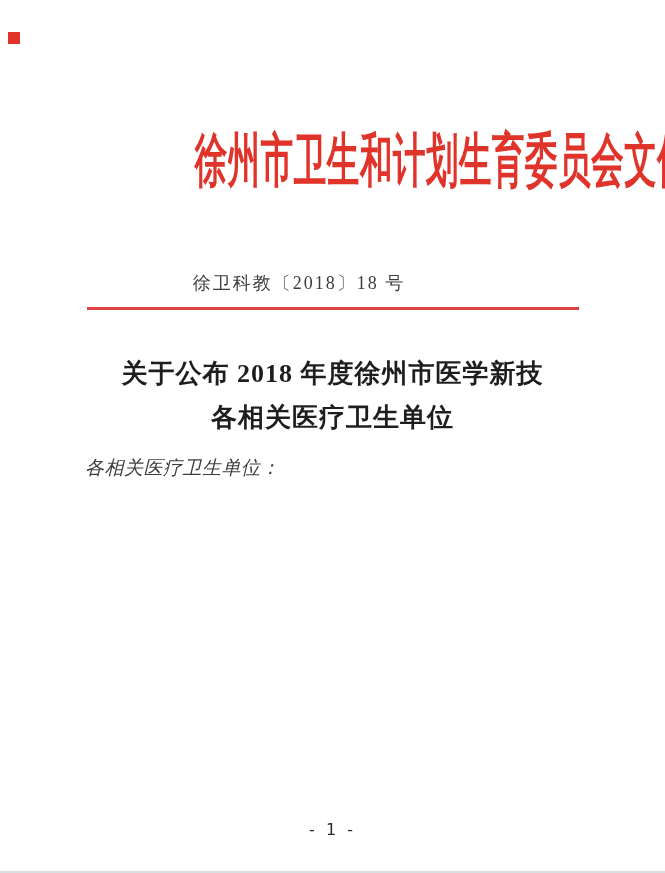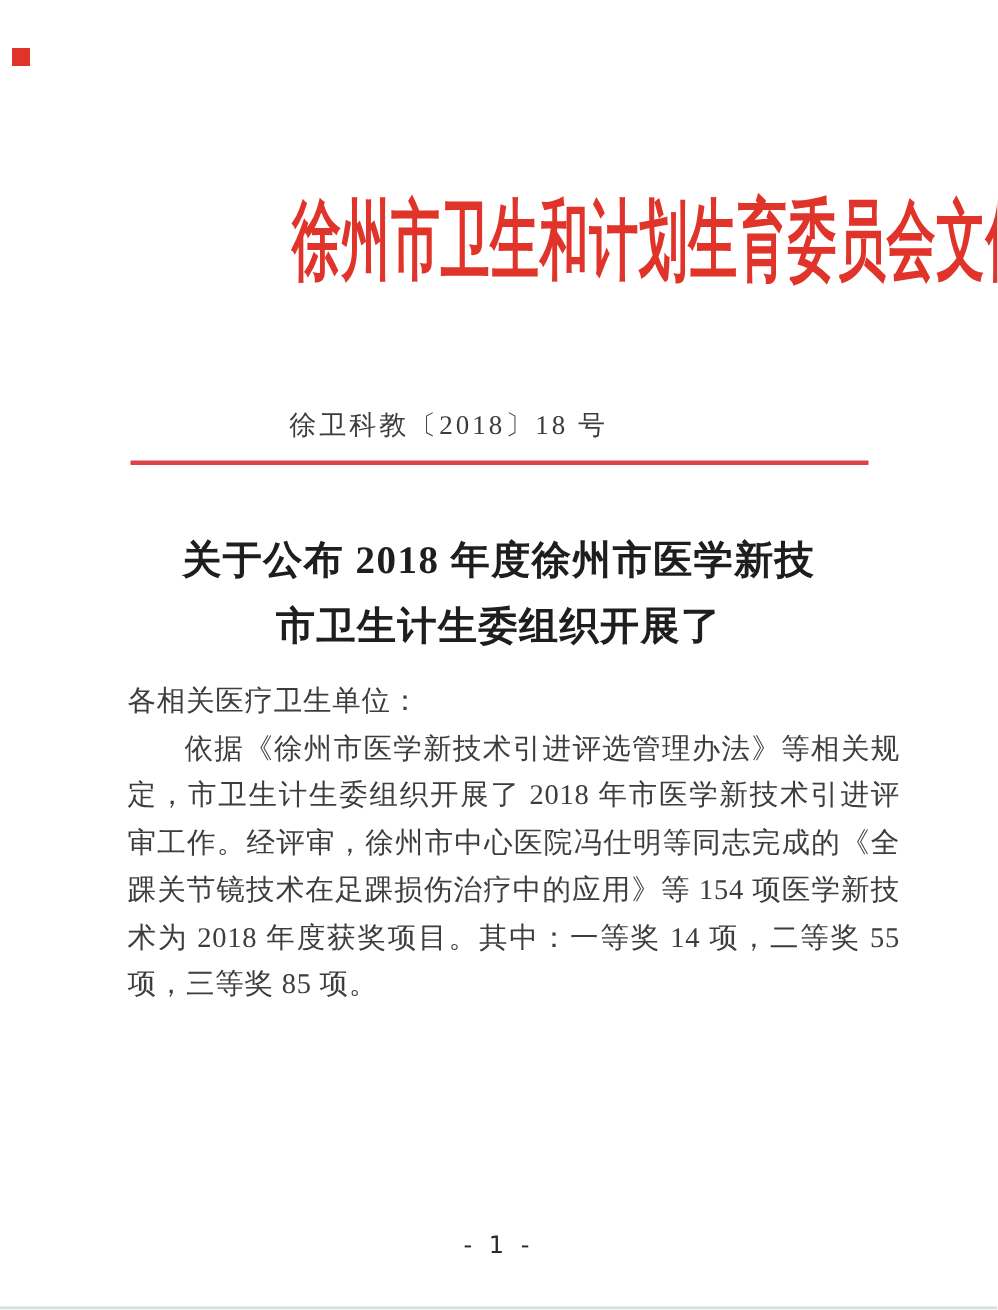--- a/index.html
+++ b/index.html
@@ -75,20 +75,21 @@
   .body-text {
     position: absolute;
     top: 452px;
     left: 85px;
     width: 515px;
     font-size: 19px;
     line-height: 31.5px;
     letter-spacing: 0.5px;
     color: #3d3d3d;
     text-align: justify;
+    font-style: italic;
   }
   .body-text p {
     margin: 0;
     text-indent: 2em;
   }
   .body-text .salutation {
     text-indent: 0;
   }
   .page-number {
     position: absolute;
@@ -120,25 +121,24 @@
   <div class="red-header">
     <span class="hdr-inner">徐州市卫生和计划生育委员会文件</span>
   </div>
 
   <div class="doc-number">徐卫科教〔2018〕18 号</div>
 
   <div class="red-rule"></div>
 
   <div class="doc-title">
     <div>关于公布 2018 年度徐州市医学新技</div>
-    <div>市卫生计生委组织开展了</div>
+    <div>各相关医疗卫生单位</div>
   </div>
 
   <div class="body-text">
     <p class="salutation">各相关医疗卫生单位：</p>
-    <p>依据《徐州市医学新技术引进评选管理办法》等相关规定，市卫生计生委组织开展了 2018 年市医学新技术引进评审工作。经评审，徐州市中心医院冯仕明等同志完成的《全踝关节镜技术在足踝损伤治疗中的应用》等 154 项医学新技术为 2018 年度获奖项目。其中：一等奖 14 项，二等奖 55 项，三等奖 85 项。</p>
   </div>
 
   <div class="page-number">- 1 -</div>
 
   <div class="bottom-edge"></div>
 
 </div>
 
 </body></html>

